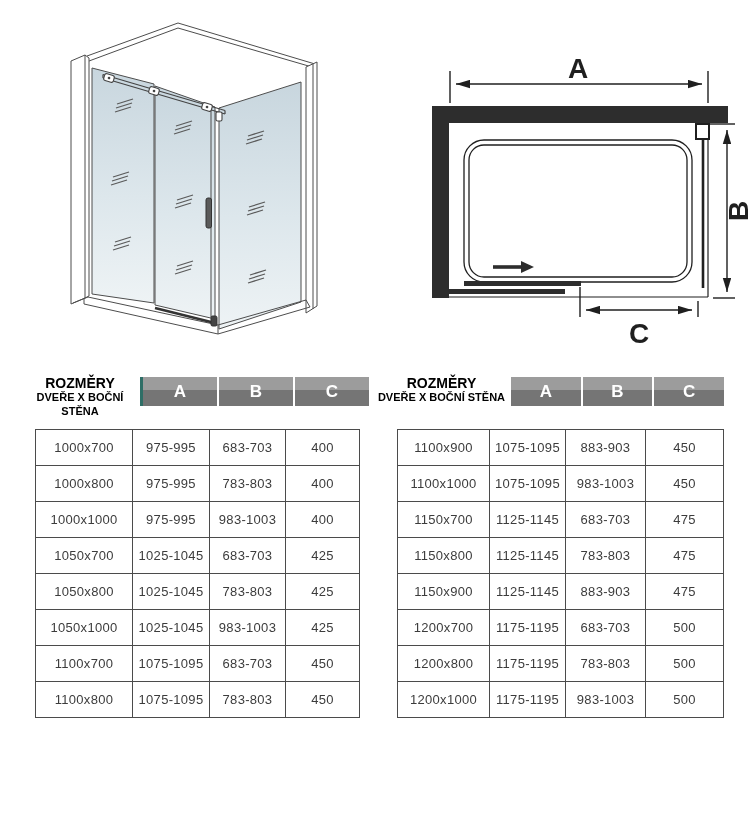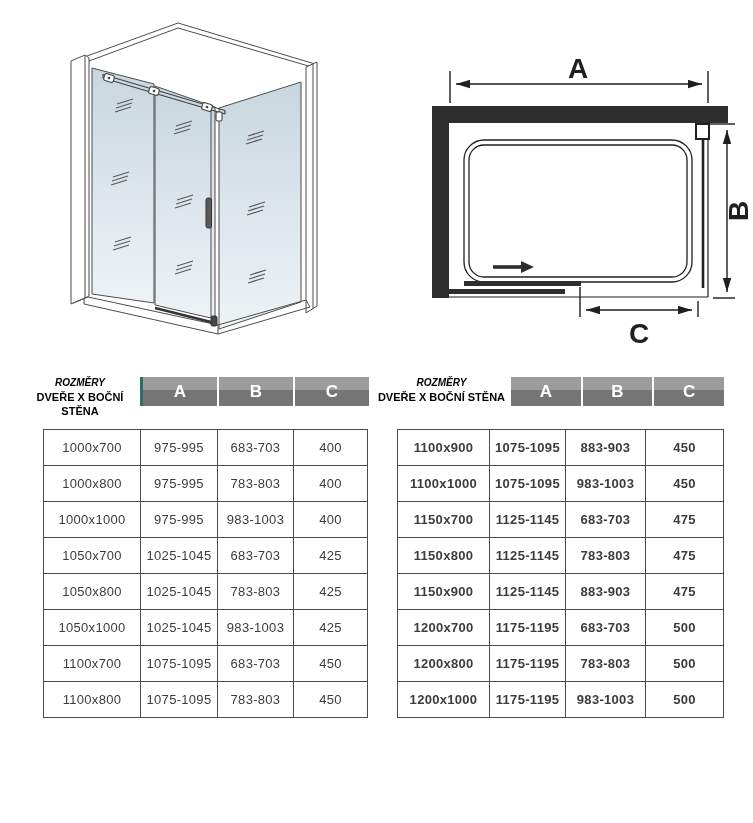--- a/index.html
+++ b/index.html
@@ -1,20 +1,20 @@
 <!DOCTYPE html>
 <html><head>
 <meta charset="utf-8">
 <style>
   html,body { margin:0; padding:0; background:#fff; }
   #screen { position:relative; width:753px; height:823px; background:#ffffff; overflow:hidden;
             font-family:"Liberation Sans", sans-serif; }
   svg { position:absolute; overflow:visible; }
   .lbl { position:absolute; text-align:center; font-weight:bold; color:#000; line-height:14px; }
-  .lbl .l1 { font-size:10px;font-style:italic; }
+  .lbl .l1 { font-size:14px; }
   .lbl .l2 { font-size:11px; }
   .band { position:absolute; display:flex; gap:2px; height:29px; }
   .band.teal { border-left:3px solid #2e6e66; }
   .band .cell { flex:1; display:flex; align-items:center; justify-content:center;
     background:linear-gradient(to bottom, #9c9c9c 0%, #9c9c9c 46%, #757575 46%, #757575 100%);
     color:#ffffff; font-weight:bold; font-size:17px; }
   table.tbl { position:absolute; border-collapse:collapse; table-layout:fixed; }
   table.tbl td { border:1px solid #4b4b4b; height:35px; text-align:center; vertical-align:middle;
     font-size:13px; color:#3c3c3c; letter-spacing:0.3px; padding:0; }
   .dimtext { font-weight:bold; font-size:28px; fill:#1f1f1f; font-family:"Liberation Sans",sans-serif; }
@@ -156,21 +156,21 @@
 
   <div class="lbl" style="left:22px; top:376px; width:116px;">
     <div class="l1">ROZMĚRY</div>
     <div class="l2">DVEŘE X BOČNÍ STĚNA</div>
   </div>
   <div class="band teal" style="left:140px; top:377px; width:226px;">
     <div class="cell">A</div>
     <div class="cell">B</div>
     <div class="cell">C</div>
   </div>
-  <table class="tbl" style="left:43px; top:429px; width:324px;">
+  <table class="tbl" style="left:35px; top:429px; width:324px;">
     <colgroup>
         <col style="width:97px">
         <col style="width:77px">
         <col style="width:76px">
         <col style="width:74px">
       </colgroup>
     <tbody>
         <tr>
           <td>1000x700</td>
           <td>975-995</td>
@@ -224,21 +224,21 @@
 
   <div class="lbl" style="left:375px; top:376px; width:133px;">
     <div class="l1">ROZMĚRY</div>
     <div class="l2">DVEŘE X BOČNÍ STĚNA</div>
   </div>
   <div class="band" style="left:511px; top:377px; width:213px;">
     <div class="cell">A</div>
     <div class="cell">B</div>
     <div class="cell">C</div>
   </div>
-  <table class="tbl" style="left:397px; top:429px; width:326px;font-weight:bold;">
+  <table class="tbl" style="left:397px; top:429px; width:326px;">
     <colgroup>
         <col style="width:92px">
         <col style="width:76px">
         <col style="width:80px">
         <col style="width:78px">
       </colgroup>
     <tbody>
         <tr>
           <td>1100x900</td>
           <td>1075-1095</td>

